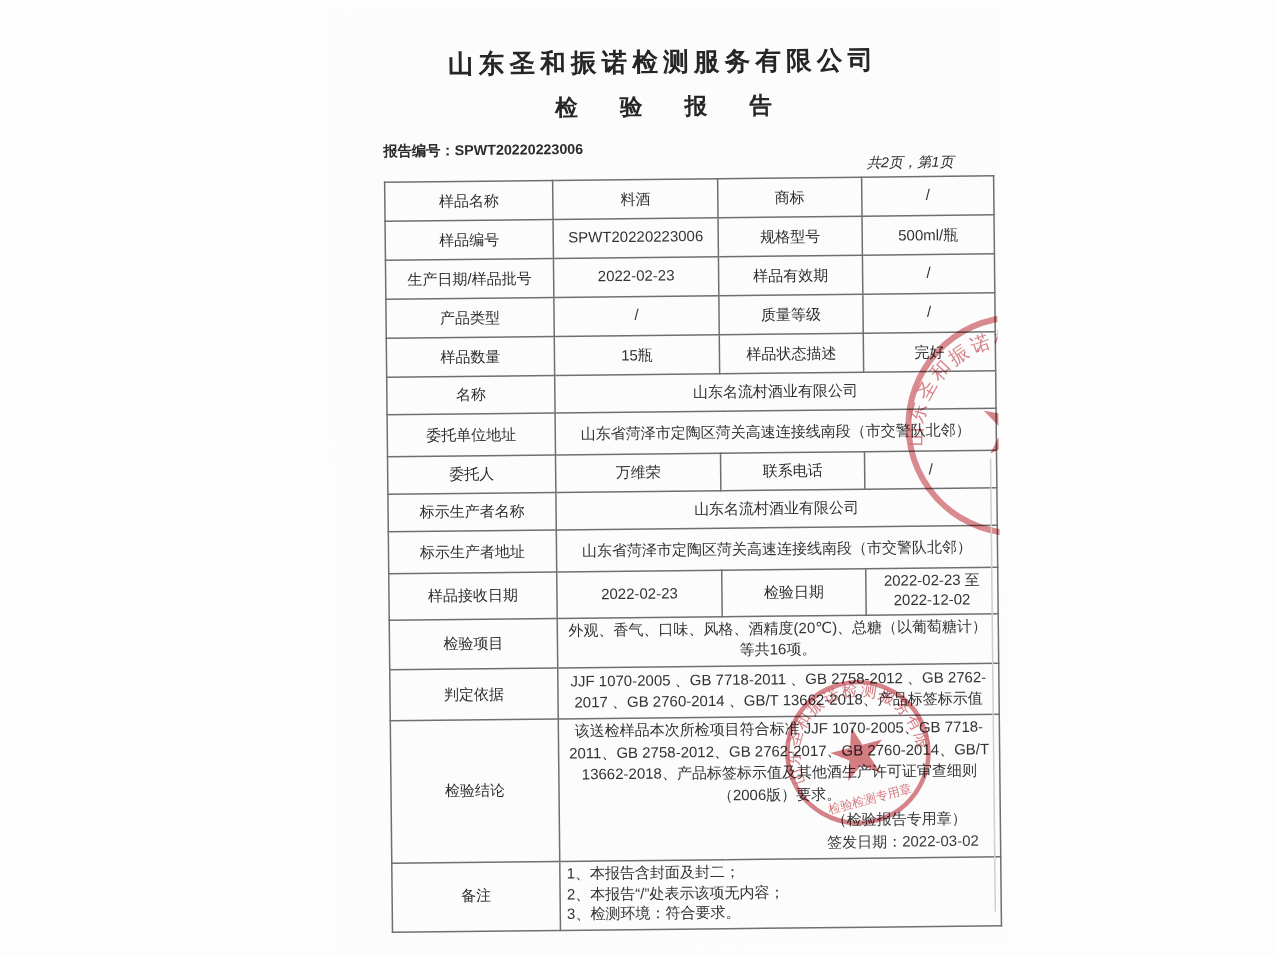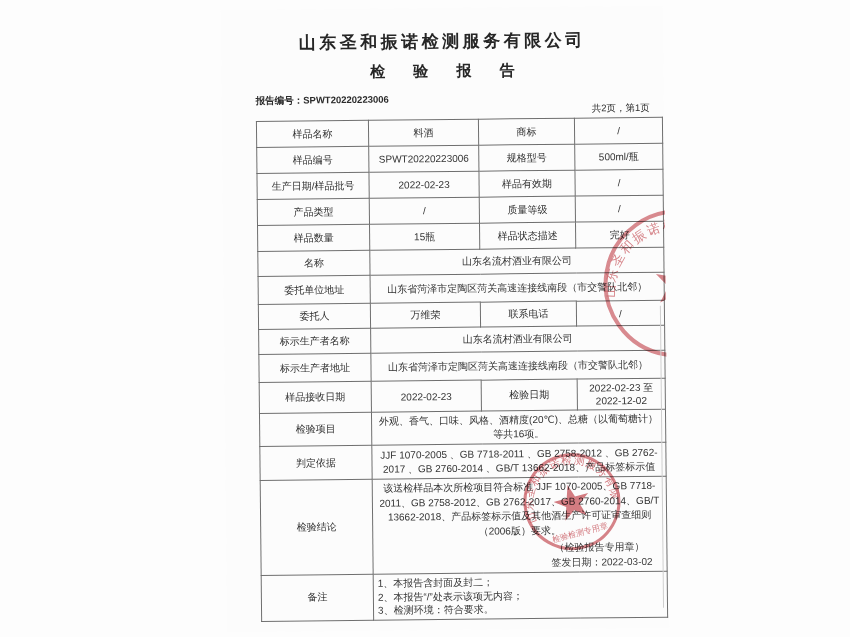--- a/index.html
+++ b/index.html
@@ -17,21 +17,21 @@
   .company-title{
     margin-top:22px;text-align:center;
     font-size:17px;font-weight:bold;letter-spacing:3.5px;color:#262626;
   }
   .report-title{
     margin-top:9px;text-align:center;
     font-size:15px;font-weight:bold;letter-spacing:12px;text-indent:12px;color:#262626;
   }
   .meta-line{position:relative;height:24px;margin-top:12px;font-size:9.5px;color:#2b2b2b;}
   .report-no{position:absolute;left:34px;top:0;font-weight:bold;}
-  .pagination{position:absolute;right:14px;top:11px;}
+  .pagination{position:absolute;right:28px;top:11px;font-style:italic;}
   table.report{
     margin:2px auto 0 34px;border-collapse:collapse;table-layout:fixed;
     width:406px;font-size:10px;color:#333;
   }
   table.report td{
     border:1px solid #6f6f6f;padding:2px 4px;text-align:center;vertical-align:middle;
     overflow:hidden;
   }
   td.lbl{color:#2e2e2e;}
   td.val-left{text-align:left;padding:3px 6px;line-height:1.4;}

